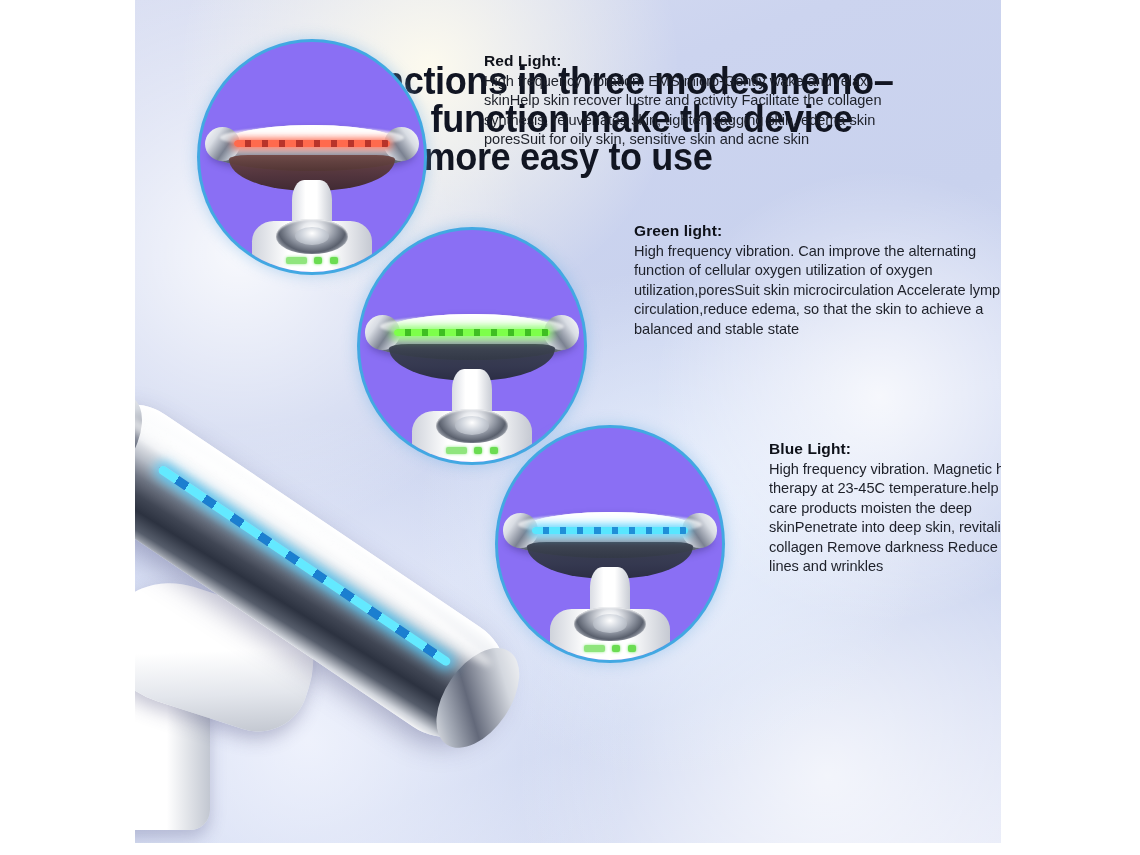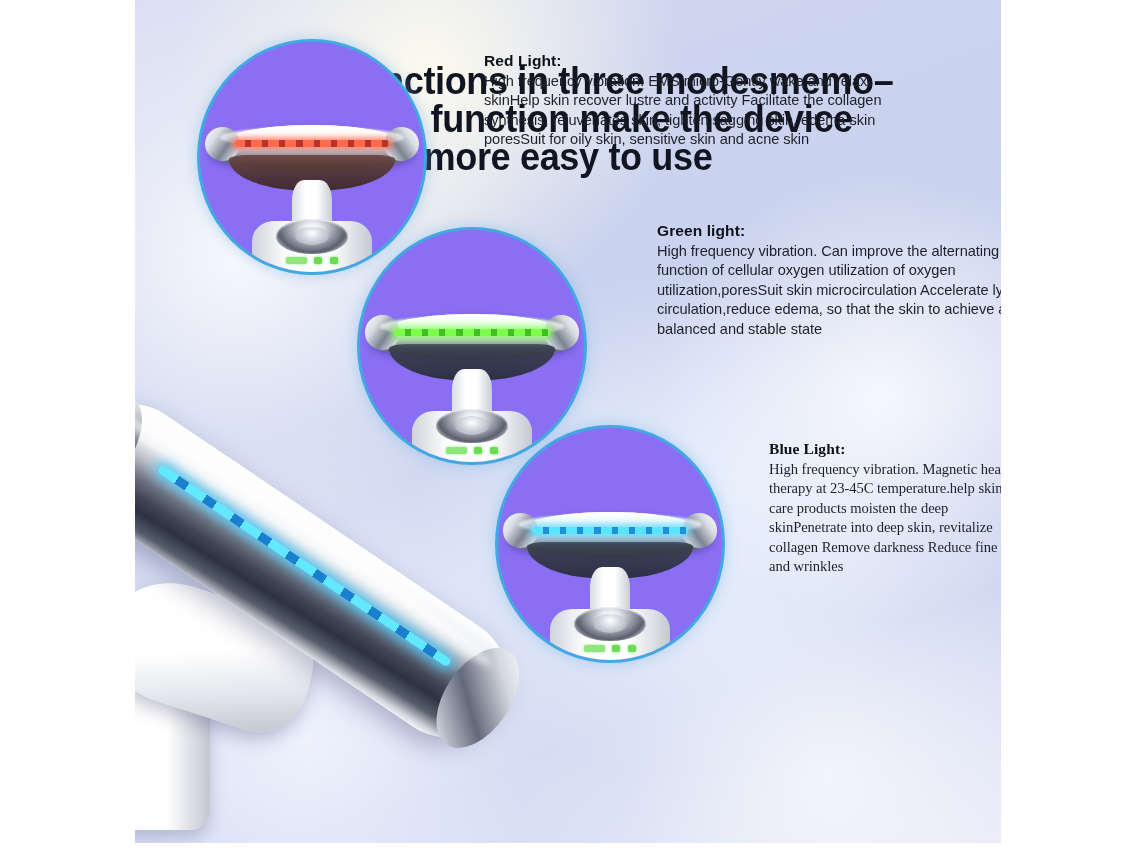--- a/index.html
+++ b/index.html
@@ -187,22 +187,22 @@
 
   
   .txtblock{position:absolute;color:#1a1d26;margin-left:24px;}
   .txtblock .hd{
     font-size:15.5px;font-weight:bold;color:#0e1119;margin-bottom:2px;letter-spacing:.1px;
   }
   .txtblock .bd{
     font-size:14.6px;line-height:19.4px;color:#1d2029;letter-spacing:-.05px;
   }
   #t-red{left:325px;top:52px;width:400px;}
-  #t-green{left:498px;top:222px;width:375px;}
-  #t-blue{left:610px;top:440px;width:260px;font-family:Liberation Serif, serif;}
+  #t-green{left:475px;top:222px;width:375px;}
+  #t-blue{left:610px;top:440px;width:260px;}
 </style>
 </head>
 <body>
 
 <div id="stage">
   <div id="panel">
 
     <div id="title">
       <span class="tl">Three functions in three modesmemo–</span>
       <span class="tl">ry mode function make the device</span>

